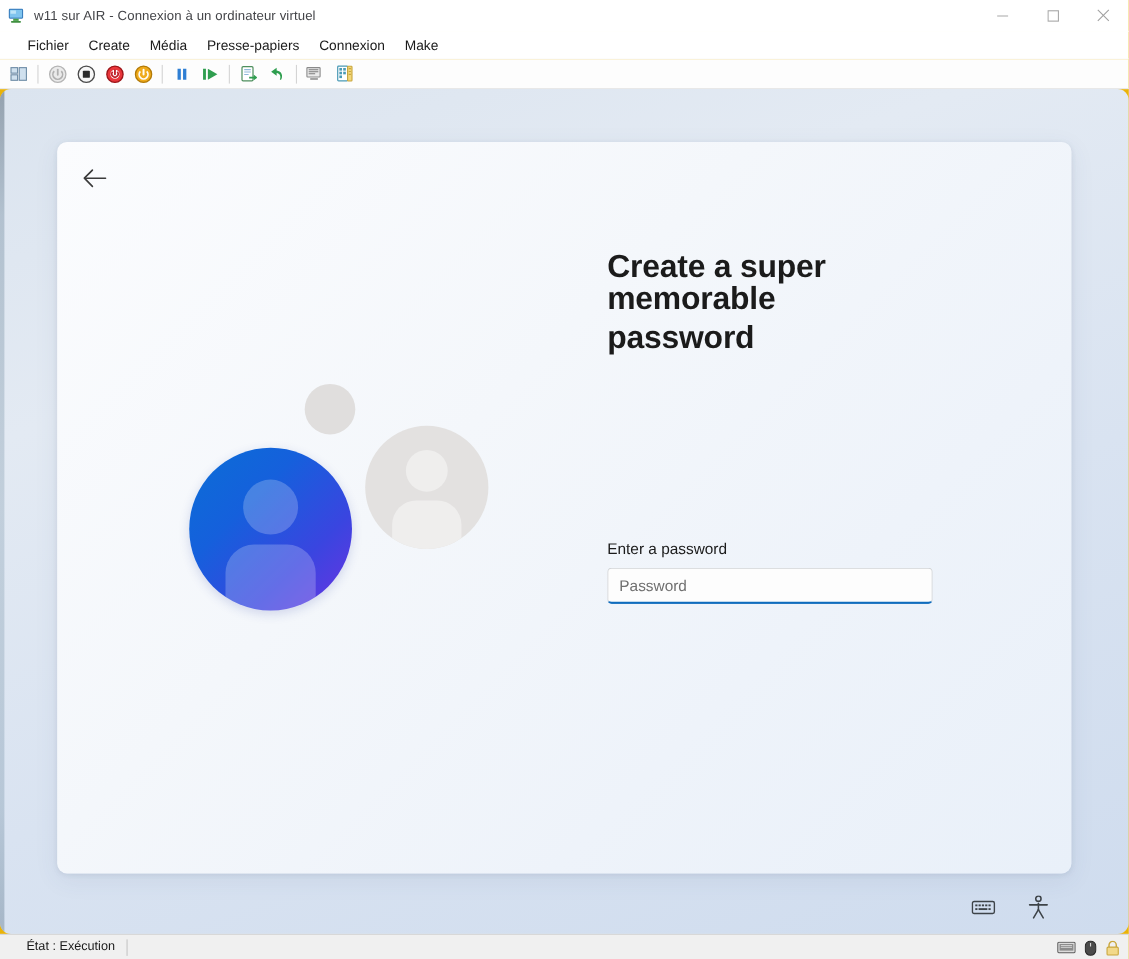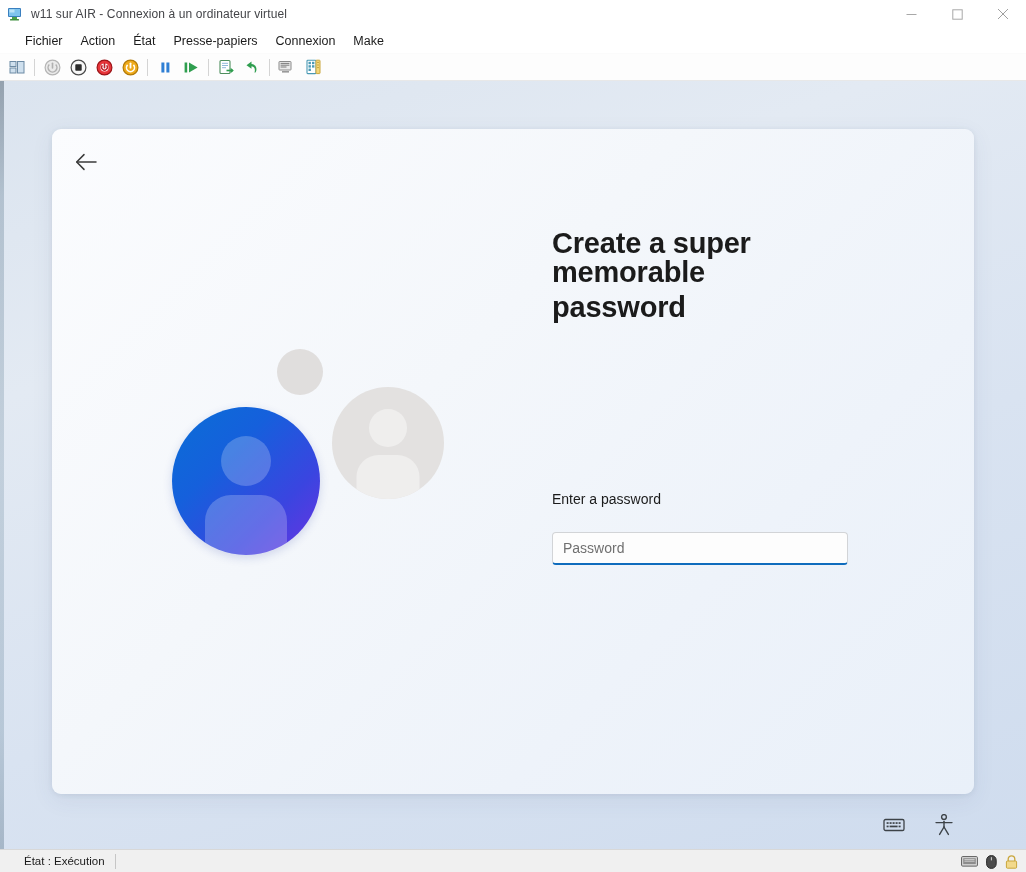--- a/index.html
+++ b/index.html
@@ -107,20 +107,21 @@
     background: #d4d4d4;
     margin: 0 4px;
   }
 
   
   .viewport {
     flex: 1 1 auto;
     position: relative;
     overflow: hidden;
     background: linear-gradient(160deg, #dbe4ef 0%, #e3eaf3 28%, #d9e3f1 60%, #cfdcee 100%);
+    border-radius: 10px;
   }
   .left-edge {
     position: absolute;
     left: 0; top: 0; bottom: 0;
     width: 4px;
     background: linear-gradient(180deg,#5a6b7a 0%, #8fa3b4 15%, #a8bac9 50%, #9bb0c2 85%, #7e93a6 100%);
     opacity: .55;
   }
 
   
@@ -251,21 +252,21 @@
   }
   .field-block {
     position: absolute;
     left: 500px;
     top: 362px;
     width: 296px;
   }
   .field-label {
     font-size: 14px;
     color: #1b1b1b;
-    margin-bottom: 25px;
+    margin-bottom: 9px;
     display: block;
   }
   .pw-input {
     width: 100%;
     height: 33px;
     box-sizing: border-box;
     border: 1px solid #d2d4d7;
     border-bottom: 2px solid #0f6cbd;
     border-radius: 4px;
     background: #fdfdfd;
@@ -361,22 +362,22 @@
         <svg width="12" height="12" viewBox="0 0 12 12">
             <line x1="1" y1="1" x2="11" y2="11" stroke="#a0a0a0" stroke-width="1"></line>
             <line x1="11" y1="1" x2="1" y2="11" stroke="#a0a0a0" stroke-width="1"></line>
           </svg>
       </div>
     </div>
   </div>
 
   <div class="menubar">
     <div class="menuitem">Fichier</div>
-    <div class="menuitem">Action</div>
-    <div class="menuitem">État</div>
+    <div class="menuitem">Create</div>
+    <div class="menuitem">Média</div>
     <div class="menuitem">Presse-papiers</div>
     <div class="menuitem">Connexion</div>
     <div class="menuitem">Make</div>
   </div>
 
   <div class="toolbar">
 
     <div class="tbtn">
       <svg width="17" height="15" viewBox="0 0 17 15">
         <rect x="1" y="1.5" width="6" height="5" fill="#cfe0ee" stroke="#6d8ba5" stroke-width="1"></rect>

